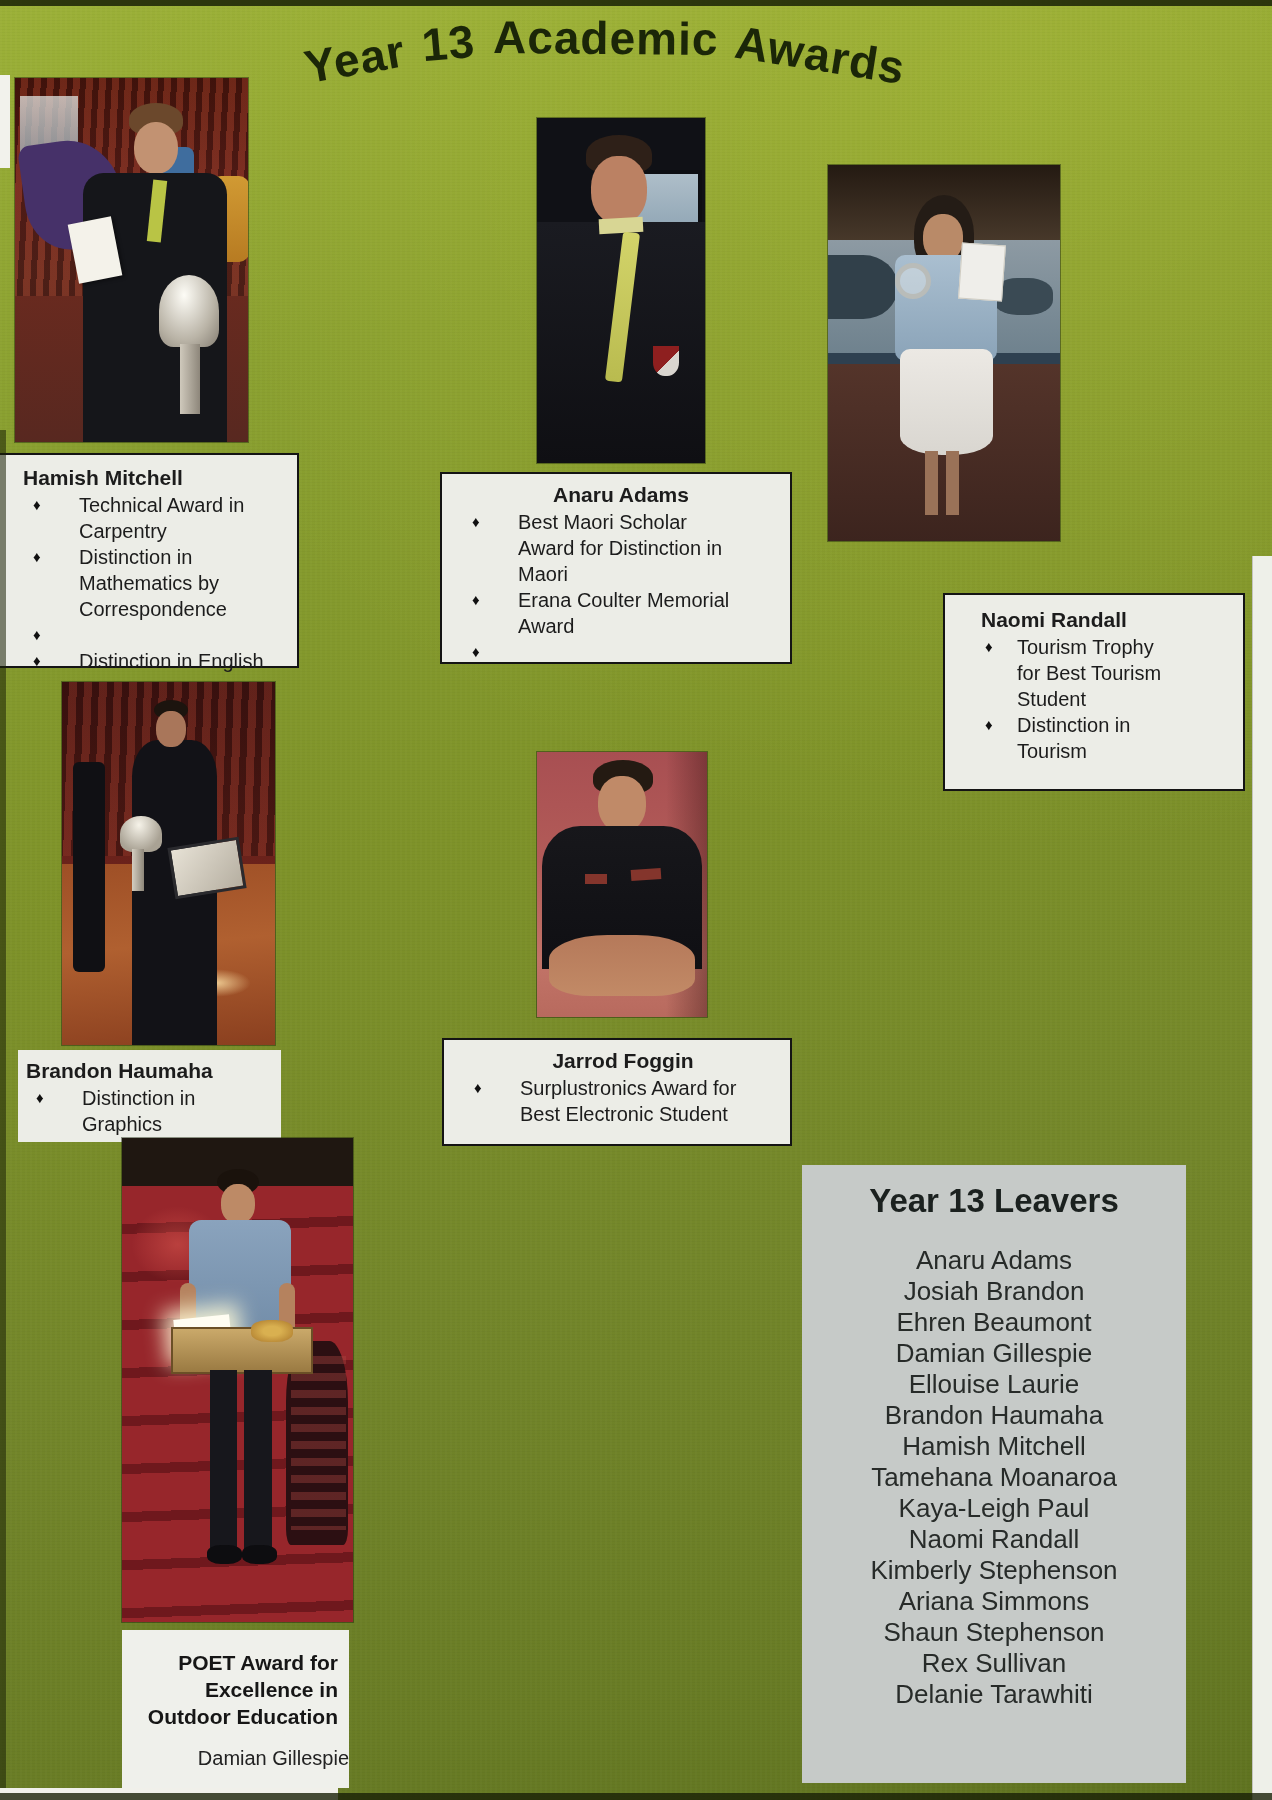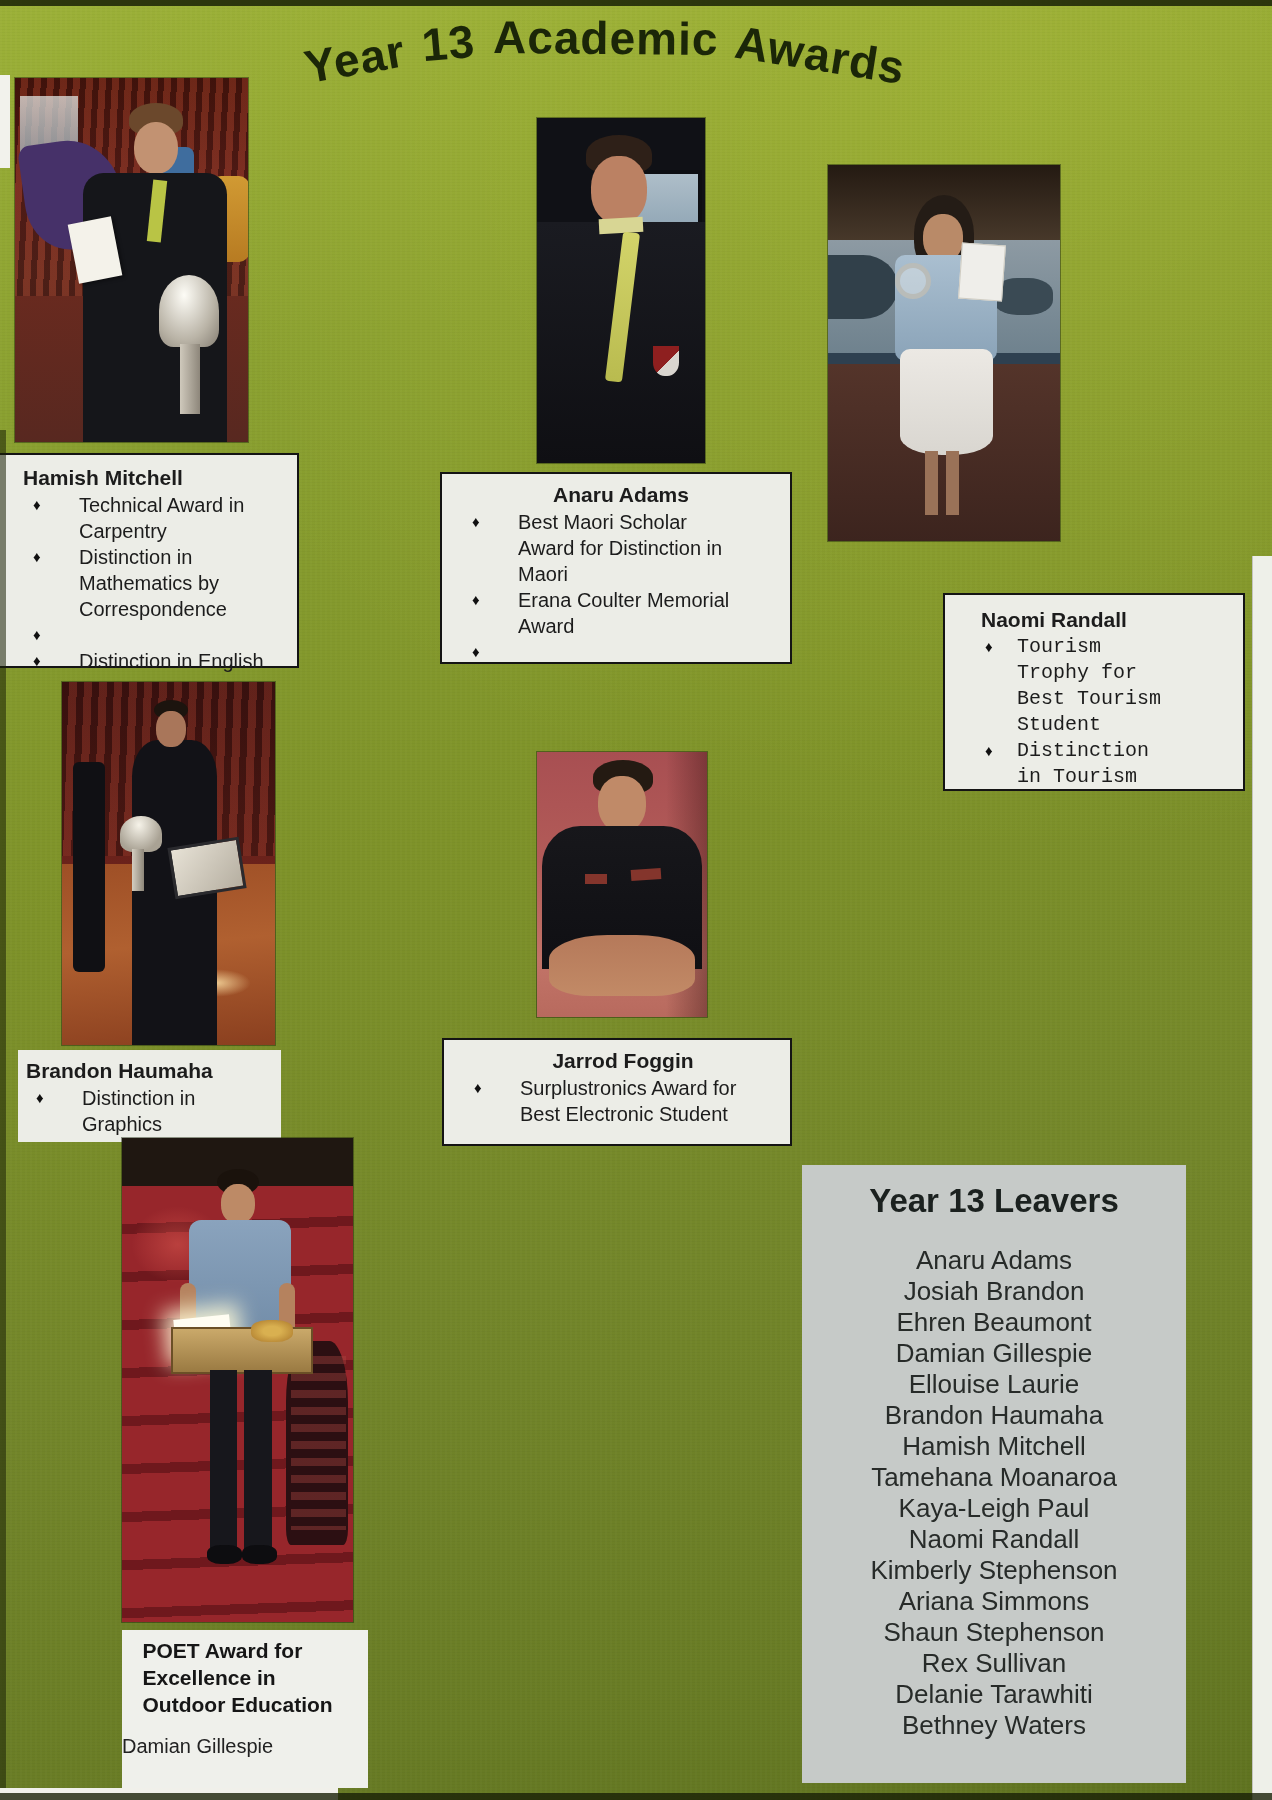--- a/index.html
+++ b/index.html
@@ -112,26 +112,26 @@
   .award-list{list-style:none;margin:0;padding:0;}
   .award-item{display:flex;align-items:flex-start;}
   .blt{flex:0 0 46px;padding-left:10px;font-size:15px;line-height:26px;color:#111;}
   .txt{font-size:20px;line-height:26px;}
   #hamish-box{left:-3px;top:453px;width:302px;height:215px;padding:10px 6px 6px 24px;}
   #hamish-box .txt{max-width:240px;}
   #anaru-box{left:440px;top:472px;width:352px;height:192px;padding:8px 10px 6px 20px;}
   #anaru-box .txt{max-width:215px;}
   #naomi-box{left:943px;top:593px;width:302px;height:198px;padding:12px 8px 6px 36px;}
   #naomi-box .blt{flex:0 0 32px;padding-left:4px;}
-  #naomi-box .txt{max-width:150px;font-family:Liberation Mono, monospace;}
+  #naomi-box .txt{max-width:150px;}
   #brandon-box{left:18px;top:1050px;width:263px;height:92px;padding:8px 6px 6px 8px;}
   #brandon-box .txt{max-width:210px;}
   #jarrod-box{left:442px;top:1038px;width:350px;height:108px;padding:8px 8px 6px 20px;}
   #jarrod-box .txt{max-width:240px;}
-  #poet-box{left:122px;top:1630px;width:246px;height:158px;text-align:left;padding-top:7px;background:#eff0eb;}
+  #poet-box{left:122px;top:1630px;width:227px;height:158px;text-align:right;padding-top:19px;background:#eff0eb;}
   .poet-title{font-weight:bold;font-size:21px;line-height:27px;width:205px;margin:0 auto;color:#161616;}
   .poet-recipient{margin-top:17px;font-size:20px;color:#222;}
   
   #leavers-box{position:absolute;left:802px;top:1165px;width:384px;height:618px;background:#c6cac8;}
   .leavers-title{margin:0;padding-top:17px;text-align:center;font-size:33px;font-weight:bold;color:#1b211f;}
   .leavers-names{margin-top:25px;}
   .leaver{text-align:center;font-size:26px;line-height:31px;color:#272b29;}
   
   .edge{position:absolute;pointer-events:none;}
   .edge-top{left:0;top:0;width:100%;height:6px;background:rgba(25,33,6,.85);}
@@ -325,21 +325,20 @@
       <div class="leaver">Brandon Haumaha</div>
       <div class="leaver">Hamish Mitchell</div>
       <div class="leaver">Tamehana Moanaroa</div>
       <div class="leaver">Kaya-Leigh Paul</div>
       <div class="leaver">Naomi Randall</div>
       <div class="leaver">Kimberly Stephenson</div>
       <div class="leaver">Ariana Simmons</div>
       <div class="leaver">Shaun Stephenson</div>
       <div class="leaver">Rex Sullivan</div>
       <div class="leaver">Delanie Tarawhiti</div>
-      <div class="leaver">Bethney Waters</div>
     </div>
   </section>
 
   <div class="edge edge-top"></div>
   <div class="edge edge-left-white"></div>
   <div class="edge edge-left-dark"></div>
   <div class="edge edge-right-white"></div>
   <div class="edge edge-bottom-white"></div>
   <div class="edge edge-bottom"></div>
 </div>

